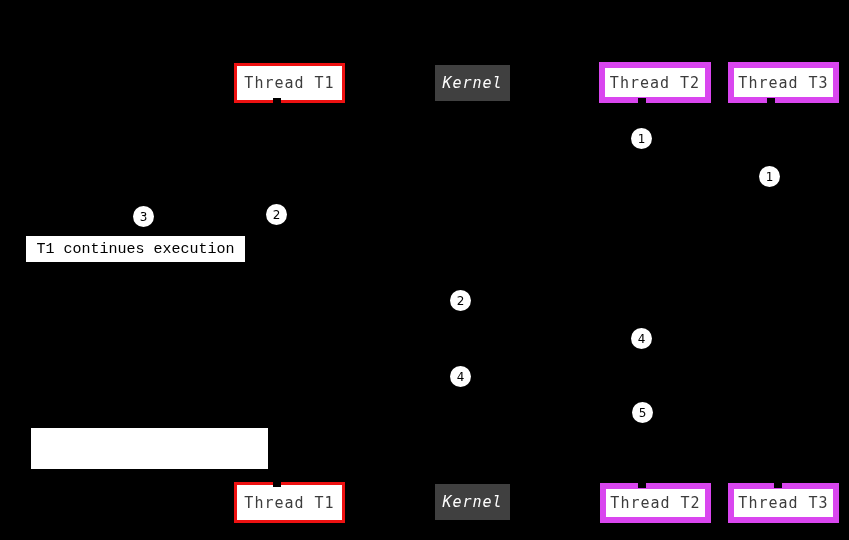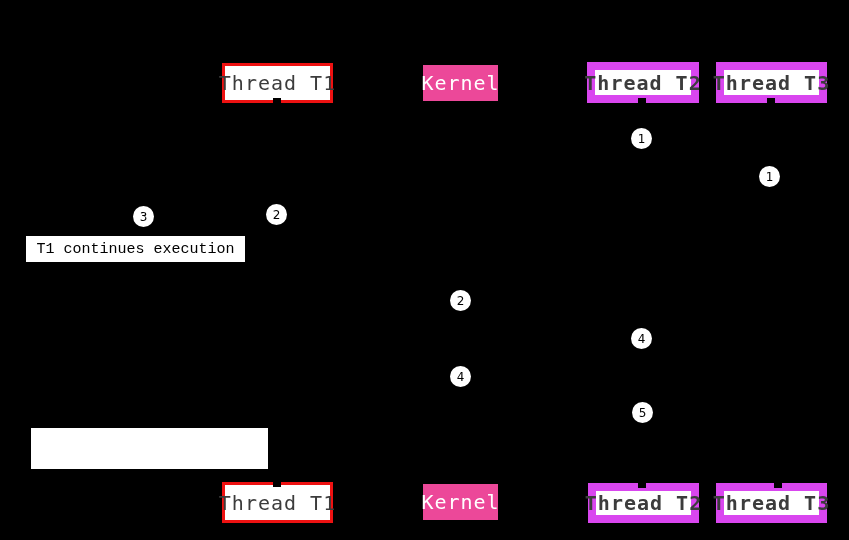--- a/index.html
+++ b/index.html
@@ -14,38 +14,39 @@
     background: #000000;
     overflow: hidden;
     font-family: "DejaVu Sans Mono", monospace;
   }
   .node {
     position: absolute;
     display: flex;
     align-items: center;
     justify-content: center;
     box-sizing: border-box;
-    font-size: 20px;
+    font-size: 15px;
     letter-spacing: 1px;
     white-space: nowrap;
+    margin-left: 12px;
   }
   .red-border {
     background: #ffffff;
     border: 3px solid #ee1111;
     color: #3c3c3c;
   }
   .blue-border {
     background: #ffffff;
-    border: 8px solid #d946ef;
+    border: 6px solid #d946ef;
     color: #3c3c3c;
-    font-weight: bold;
   }
   .blue-fill {
-    background: #ec4899;
+    background: #404040;
     color: #ffffff;
+    font-style: italic;
   }
   .marker {
     position: absolute;
     width: 21px;
     height: 21px;
     border-radius: 50%;
     background: #ffffff;
     color: #000000;
     display: flex;
     align-items: center;

